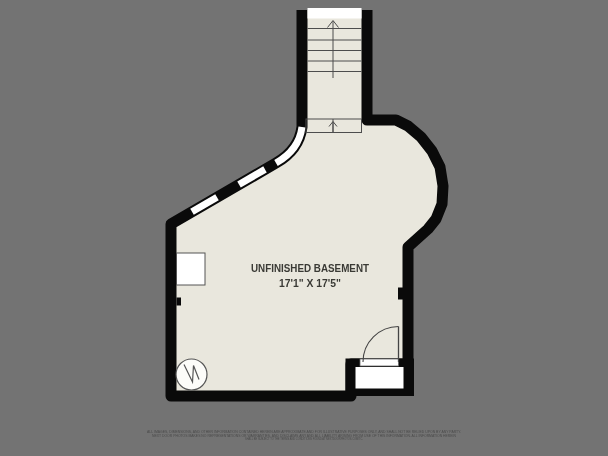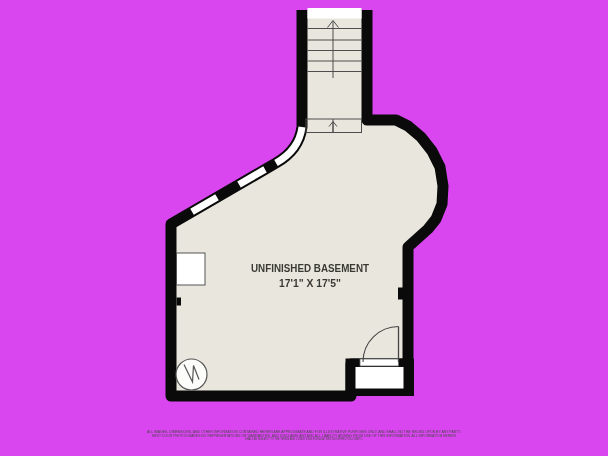--- a/index.html
+++ b/index.html
@@ -1,20 +1,20 @@
 <!DOCTYPE html>
 <html><head>
 <meta charset="utf-8">
 <style>
   html, body { margin: 0; padding: 0; background: #ffffff; }
   .page {
     position: relative;
     width: 608px;
     height: 456px;
-    background: #d946ef;
+    background: #737373;
     overflow: hidden;
     font-family: "Liberation Sans", sans-serif;
   }
   svg { display: block; }
   text {
     font-family: "Liberation Sans", sans-serif;
   }
   .room-label {
     font-weight: bold;
     font-size: 11.5px;

